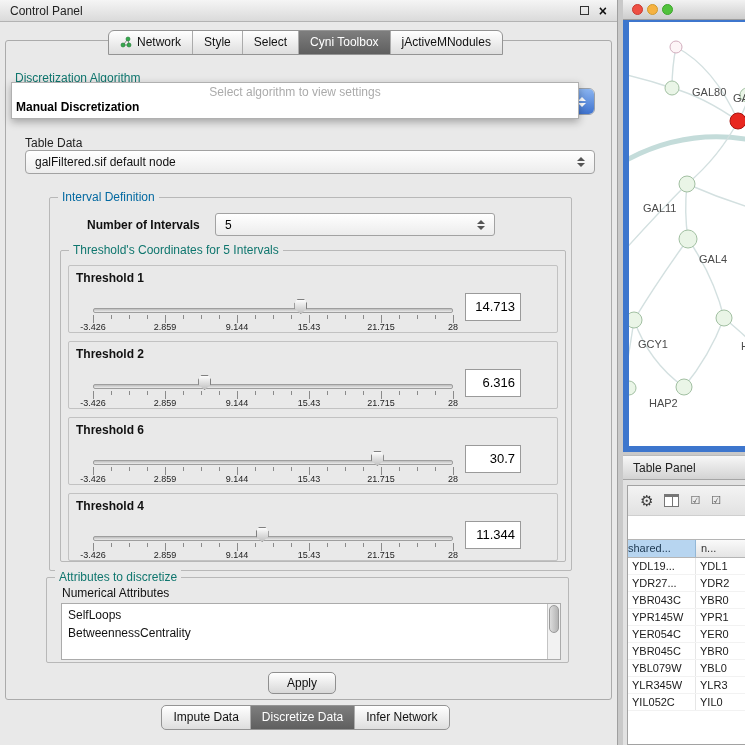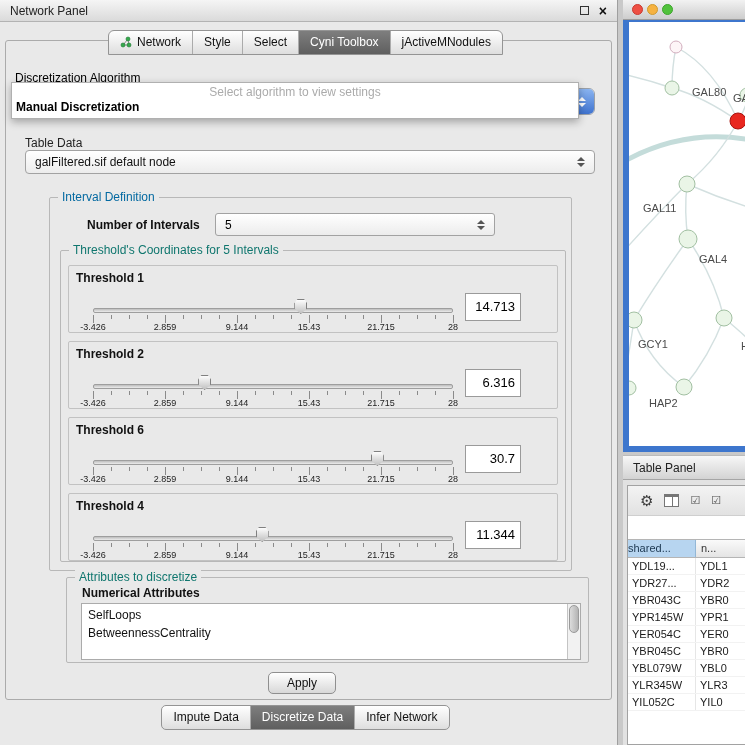--- a/index.html
+++ b/index.html
@@ -18,21 +18,21 @@
   .tabs-strip{display:flex;border:1px solid #949494;border-radius:6px 6px 0 0;overflow:hidden;
     background:linear-gradient(#ffffff,#dedede)}
   .tab{display:flex;align-items:center;gap:5px;padding:4px 11px 5px;font-size:12px;color:#111;border-left:1px solid #ababab;cursor:default;white-space:nowrap}
   .tab:first-child{border-left:none}
   .tab.active{background:linear-gradient(#7e7e7e,#5f5f5f);color:#fff}
   .tab-icon{width:12px;height:12px}
 
   .cp-body{position:absolute;left:5px;top:40px;width:607px;height:660px;border:1px solid #ababab;
     border-radius:3px;background:#e9e9e9}
 
-  .algo-label{position:absolute;left:9px;top:30px;font-size:12px;color:#000000;z-index:1}
+  .algo-label{position:absolute;left:9px;top:30px;font-size:12px;color:#0f766e;z-index:1}
   .algo-combo{position:absolute;left:13px;top:47px;width:576px;height:27px;background:#fff;
     border:1px solid #9aa0a8;border-radius:6px;z-index:2}
   .combo-cap{position:absolute;right:0;top:0;bottom:0;width:25px;border-radius:0 5px 5px 0;
     background:linear-gradient(#8ab4f0,#3f73cf);display:flex;flex-direction:column;align-items:center;justify-content:center;gap:2px}
   .tri{width:0;height:0;border-left:4px solid transparent;border-right:4px solid transparent}
   .tri.up{border-bottom:4px solid #fff}
   .tri.down{border-top:4px solid #fff}
   .combo-arrows{margin-left:auto;display:flex;flex-direction:column;gap:2px;align-items:center}
   .combo-arrows .tri.up{border-bottom-color:#555}
   .combo-arrows .tri.down{border-top-color:#555}
@@ -66,22 +66,22 @@
     clip-path:polygon(50% 100%,0% 62%,0% 30%,25% 0%,75% 0%,100% 30%,100% 62%)}
   .th-ticks{position:absolute;left:0;top:49px;height:9px;width:100%}
   .tick{position:absolute;width:1px;background:#8a8a8a;top:0}
   .tick.major{height:8px}
   .tick.minor{height:4px}
   .th-scale{position:absolute;left:0;top:56px;width:100%;height:11px}
   .th-scale-lab{position:absolute;transform:translateX(-50%);font-size:9px;color:#222;white-space:nowrap}
   .th-value{position:absolute;left:396px;top:27px;width:56px;height:28px;background:#fff;border:1px solid #9a9a9a;
     font-size:13px;line-height:26px;text-align:right;padding-right:5px;color:#000}
 
-  .attrs-fs{left:60px;top:536px;width:523px;height:86px}
-  .attrs-sub{position:absolute;left:15px;top:8px;font-size:12px;font-weight:bold;color:#111}
+  .attrs-fs{left:40px;top:536px;width:523px;height:86px}
+  .attrs-sub{position:absolute;left:15px;top:8px;font-size:12px;font-weight:normal;color:#111}
   .attr-list{position:absolute;left:14px;top:25px;width:500px;height:57px;background:#fff;border:1px solid #ababab;overflow:hidden}
   .attr-items{padding:2px 0 0 6px;font-size:12px;line-height:18px;color:#111}
   .attr-scrollbar{position:absolute;right:0;top:0;bottom:0;width:13px;background:#f2f2f2;border-left:1px solid #c4c4c4}
   .attr-thumb{position:absolute;top:1px;left:1px;width:10px;height:28px;border:1px solid #9a9a9a;border-radius:5px;
     background:linear-gradient(90deg,#dcdcdc,#b4b4b4)}
 
   .apply{position:absolute;left:262px;top:631px;width:68px;height:22px;font-size:12px;
     background:linear-gradient(#ffffff,#d8d8d8);border:1px solid #8f8f8f;border-radius:5px;
     font-family:"Liberation Sans",sans-serif;color:#111}
 
@@ -120,21 +120,21 @@
   .td1{width:68px;padding-left:4px;border-right:1px solid #e6e6e6;overflow:hidden;white-space:nowrap}
   .td2{flex:1;padding-left:4px;overflow:hidden;white-space:nowrap}
 </style>
 </head>
 <body>
 
 <div id="page">
 
   <section class="cp">
     <header class="cp-titlebar">
-      <span>Network Panel</span>
+      <span>Control Panel</span>
       <span class="win-icons">
         <span class="win-sq"></span>
         <span class="win-x">×</span>
       </span>
     </header>
 
     <nav class="top-tabs">
       <div class="tabs-strip">
           <div class="tab">
             <svg viewBox="0 0 12 12" class="tab-icon">

